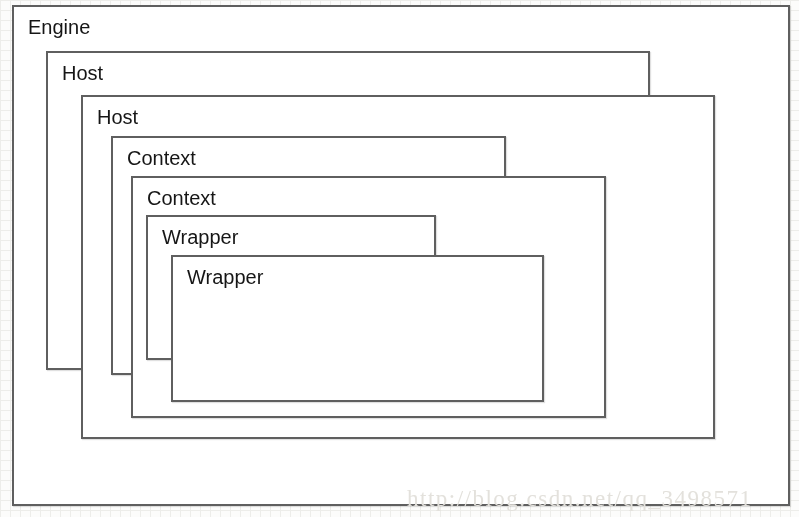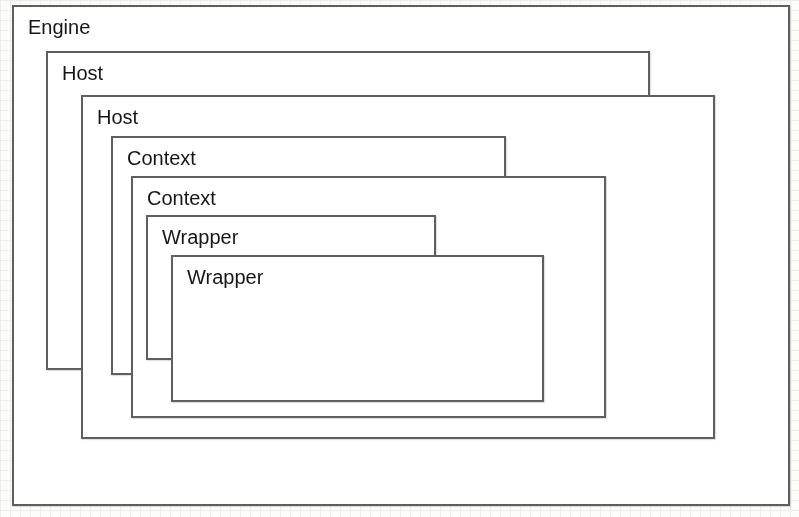--- a/index.html
+++ b/index.html
@@ -73,13 +73,14 @@
   </div>
     <div class="diagram-box" style="left: 131px; top: 176px; width: 475px; height: 242px;">
     <span class="box-label">Context</span>
   </div>
     <div class="diagram-box" style="left: 146px; top: 215px; width: 290px; height: 145px;">
     <span class="box-label">Wrapper</span>
   </div>
     <div class="diagram-box" style="left: 171px; top: 255px; width: 373px; height: 147px;">
     <span class="box-label">Wrapper</span>
   </div>
+    <span class="watermark">http://blog.csdn.net/qq_3498571</span>
 </div>
 
 </body></html>

